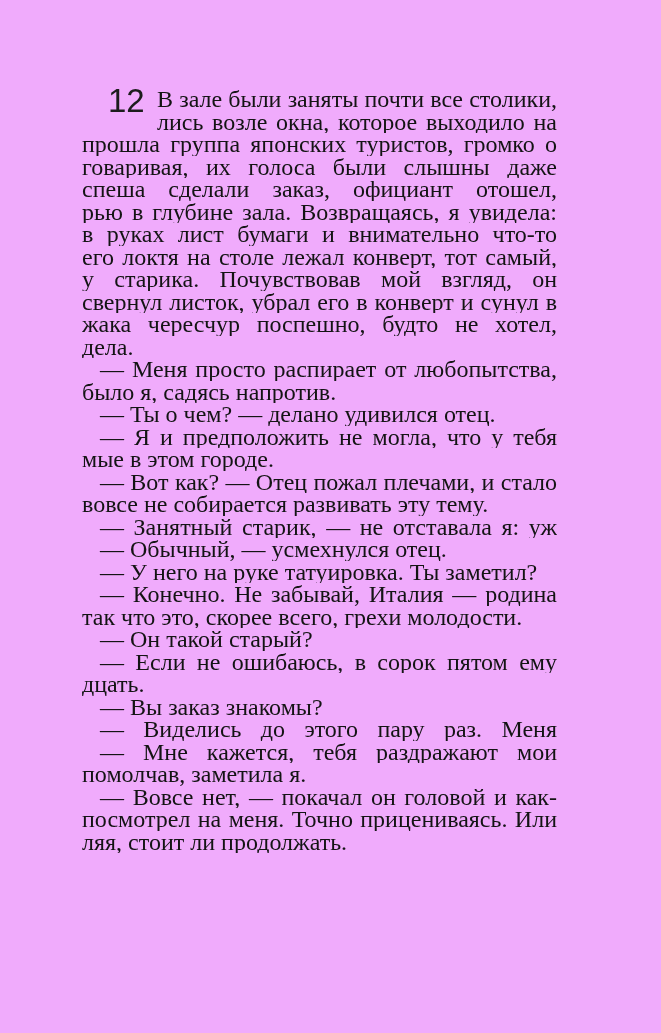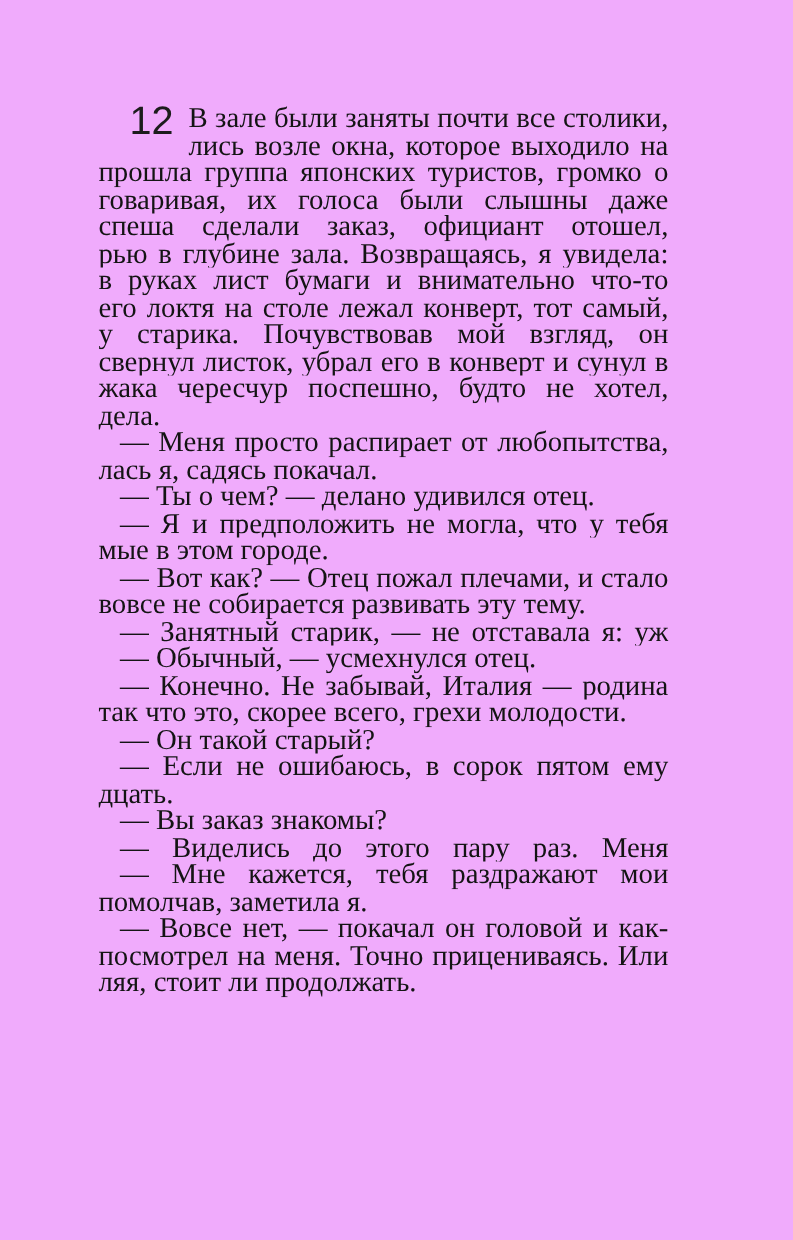--- a/index.html
+++ b/index.html
@@ -61,28 +61,29 @@
       <div class="line">говаривая, их голоса были слышны даже здесь. Мы не</div>
       <div class="line">спеша сделали заказ, официант отошел, улыбнувшись</div>
       <div class="line">рью в глубине зала. Возвращаясь, я увидела: отец держит</div>
       <div class="line">в руках лист бумаги и внимательно что-то читает. Возле</div>
       <div class="line">его локтя на столе лежал конверт, тот самый, что он взял</div>
       <div class="line">у старика. Почувствовав мой взгляд, он обернулся, быстро</div>
       <div class="line">свернул листок, убрал его в конверт и сунул в карман пид-</div>
       <div class="line">жака чересчур поспешно, будто не хотел, чтобы я его уви-</div>
       <div class="line end">дела.</div>
       <div class="line indent">— Меня просто распирает от любопытства, — засмея-</div>
-      <div class="line end">лась я, садясь покачал.</div>
+      <div class="line end">было я, садясь напротив.</div>
       <div class="line end indent">— Ты о чем? — делано удивился отец.</div>
       <div class="line indent">— Я и предположить не могла, что у тебя есть знако-</div>
       <div class="line end">мые в этом городе.</div>
       <div class="line indent">— Вот как? — Отец пожал плечами, и стало ясно: он</div>
       <div class="line end">вовсе не собирается развивать эту тему.</div>
       <div class="line indent">— Занятный старик, — не отставала я: уж очень сильно</div>
       <div class="line end indent">— Обычный, — усмехнулся отец.</div>
+      <div class="line end indent">— У него на руке татуировка. Ты заметил?</div>
       <div class="line indent">— Конечно. Не забывай, Италия — родина фашизма,</div>
       <div class="line end">так что это, скорее всего, грехи молодости.</div>
       <div class="line end indent">— Он такой старый?</div>
       <div class="line indent">— Если не ошибаюсь, в сорок пятом ему было девятна-</div>
       <div class="line end">дцать.</div>
       <div class="line end indent">— Вы заказ знакомы?</div>
       <div class="line indent">— Виделись до этого пару раз. Меня познакомил с ним</div>
       <div class="line indent">— Мне кажется, тебя раздражают мои расспросы, —</div>
       <div class="line end">помолчав, заметила я.</div>
       <div class="line indent">— Вовсе нет, — покачал он головой и как-то странно</div>

